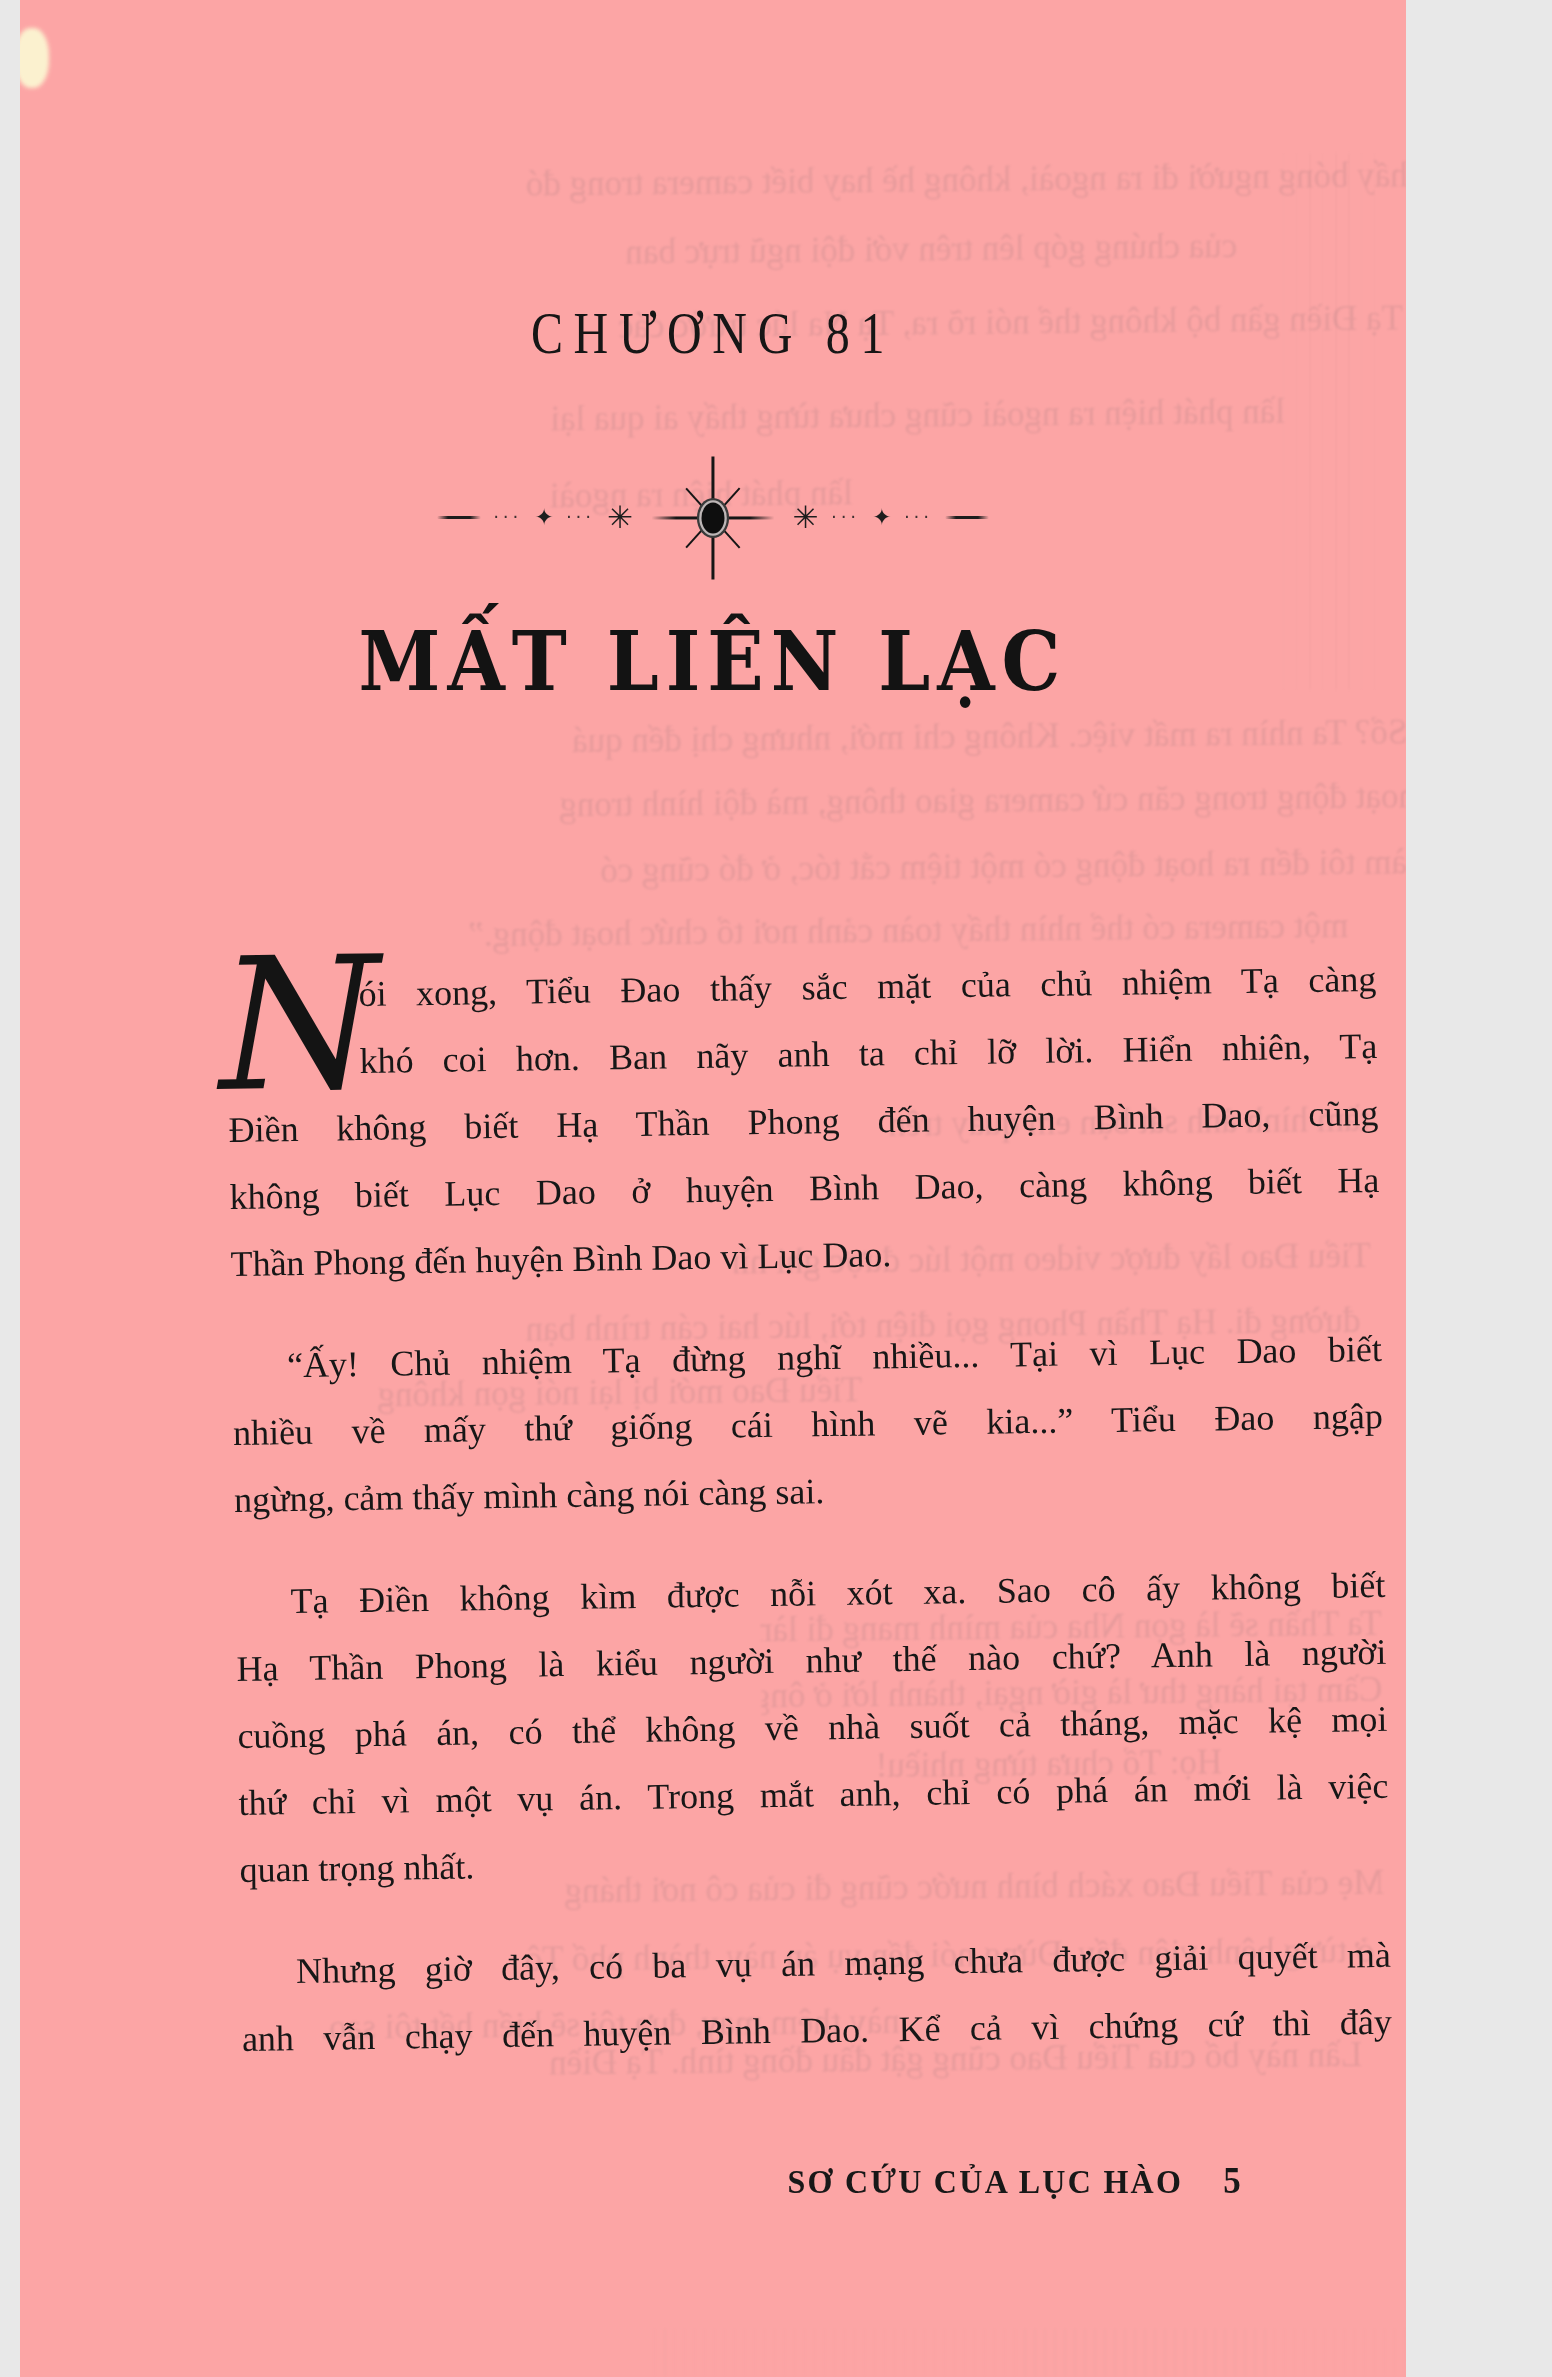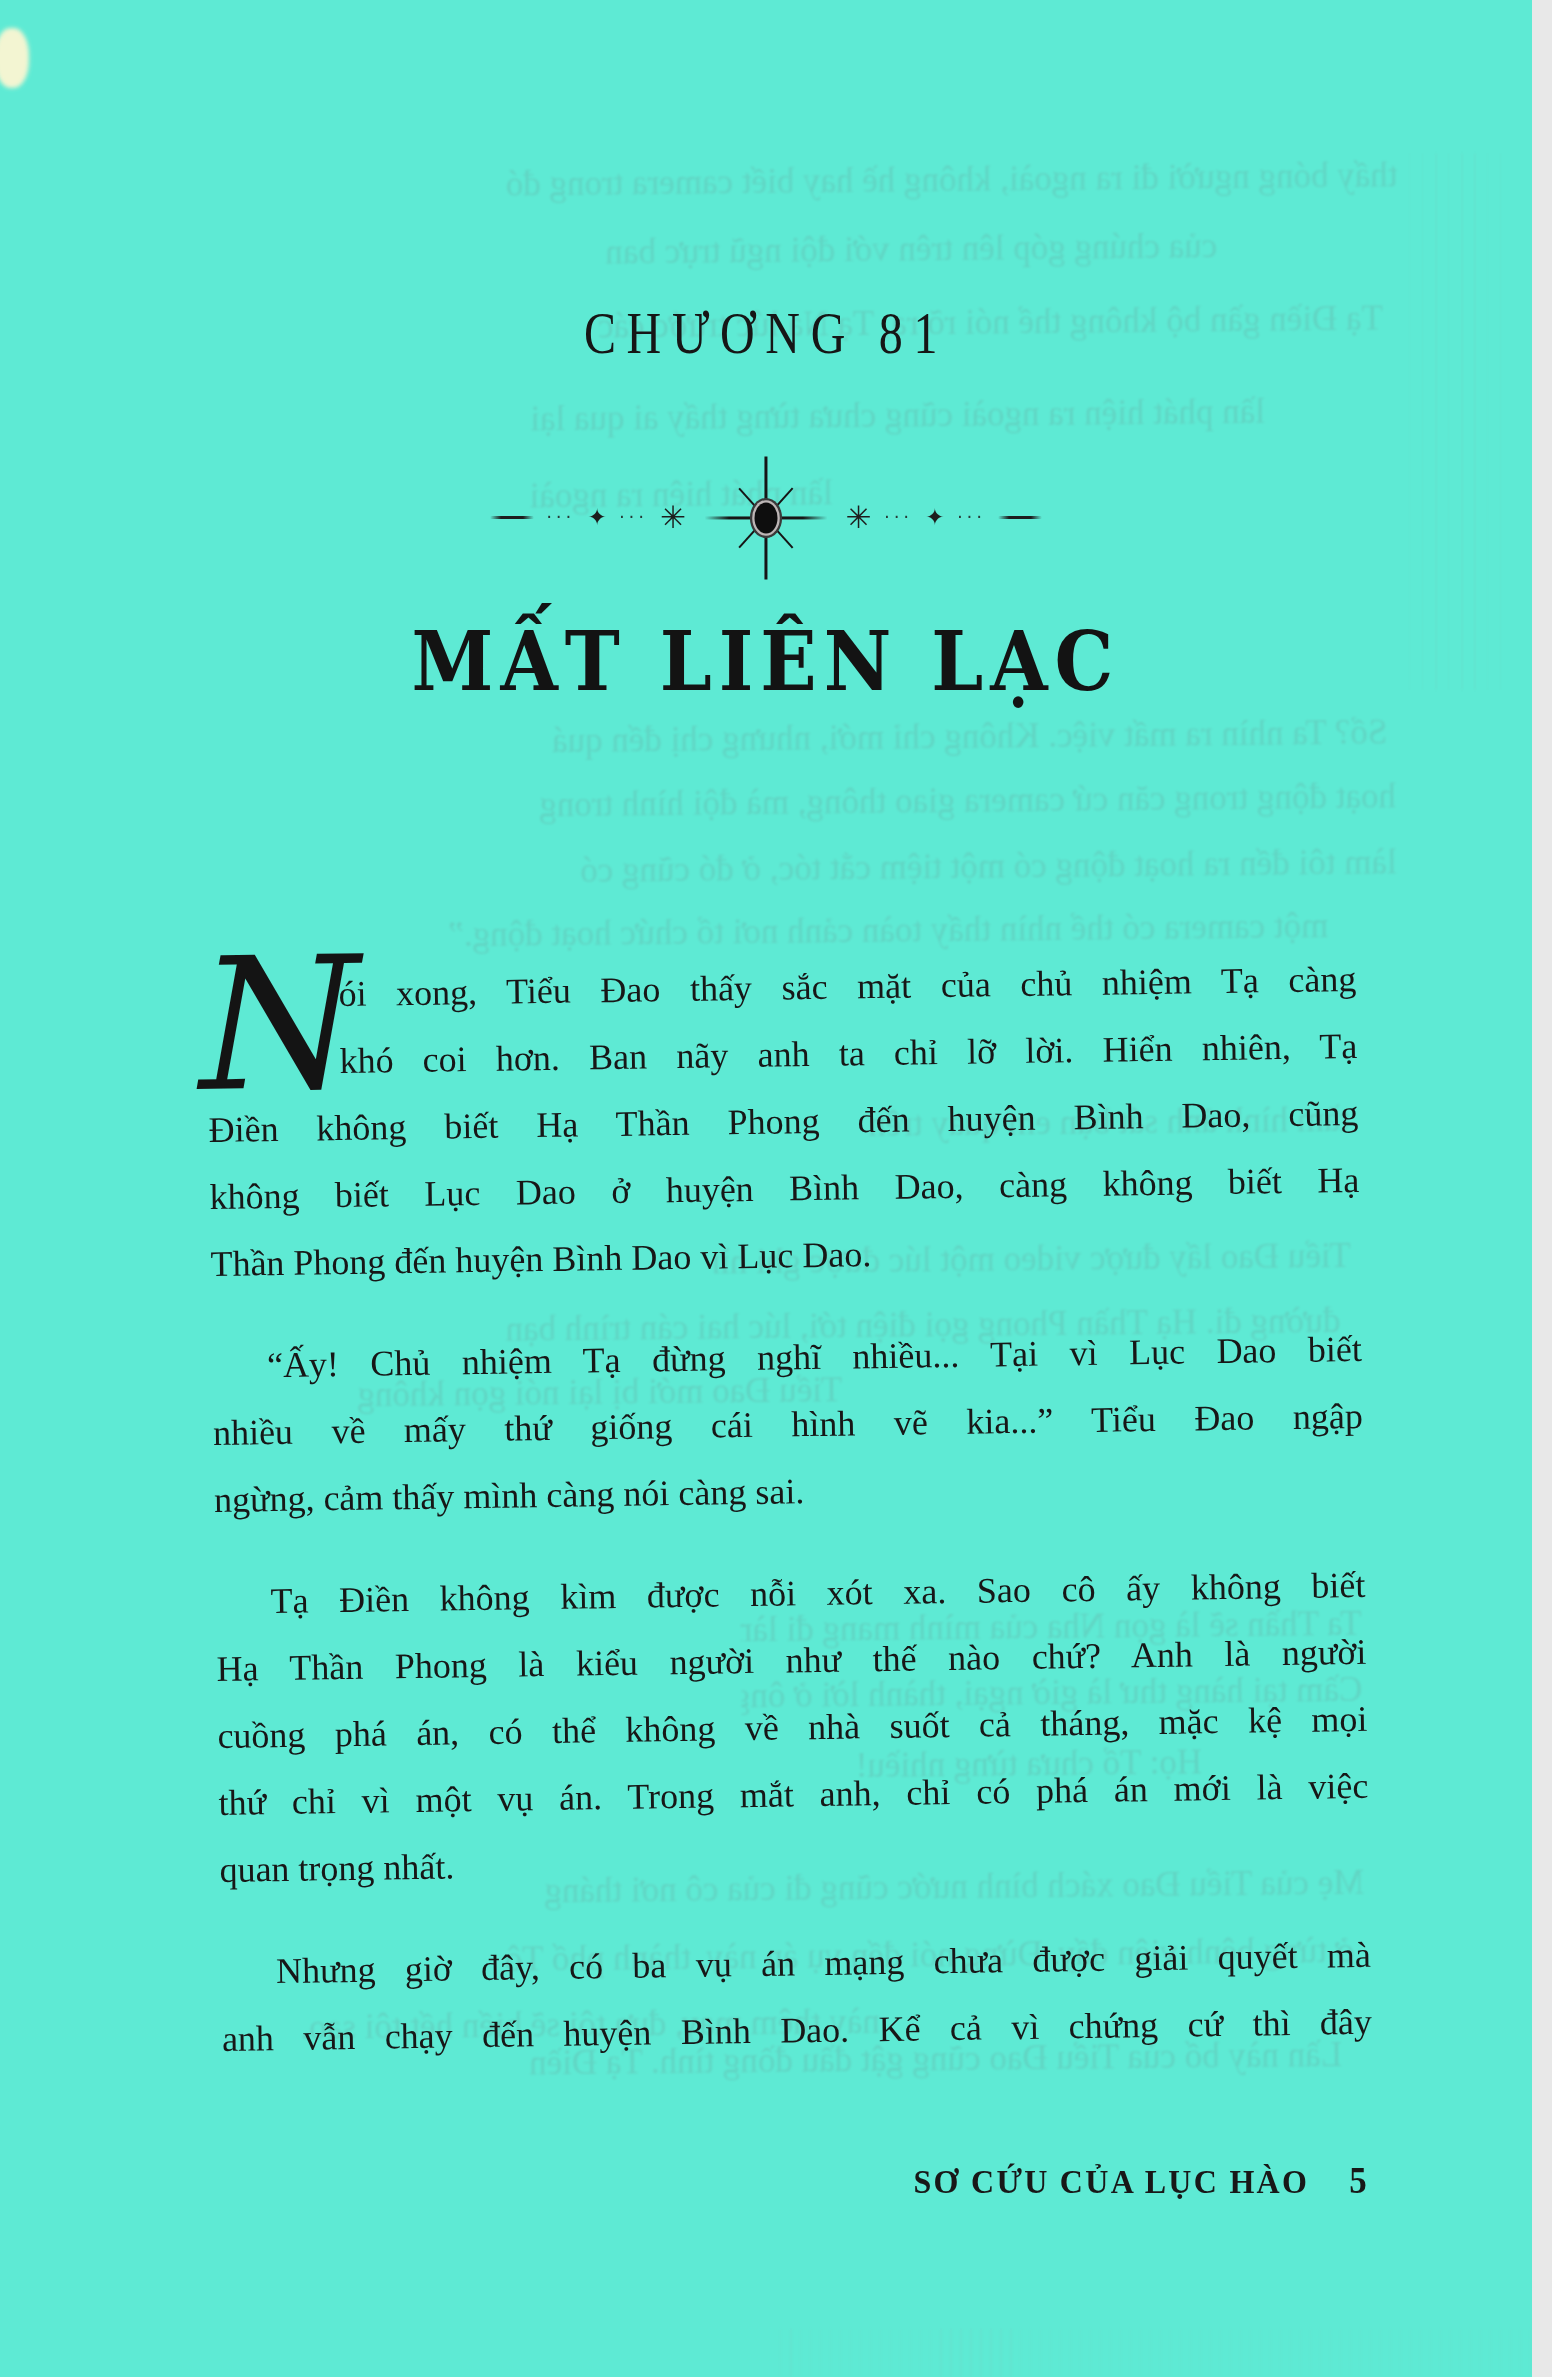--- a/index.html
+++ b/index.html
@@ -1,22 +1,23 @@
 <!DOCTYPE html>
 <html style="font-size:12.3px"><head>
 <meta charset="utf-8">
 <style>
   html,body{margin:0;padding:0;background:#e8e8e8;}
   .page{
     position:relative;
-    width:1532px;height:2377px;
-    background:#5eead4;
+    width:1386px;height:2377px;
+    background:#fca5a5;
     overflow:hidden;
     font-family:"Liberation Serif", serif;
     color:#1b1b1b;
+    margin-left:20px;
   }
   
   .corner-stain{
     position:absolute;left:-4.6px;top:28px;width:34px;height:60px;
     background:#fbf6d2;border-radius:45%;filter:blur(2.3px);opacity:.95;
   }
   .bottom-streaks{
     position:absolute;right:0;bottom:0;height:49px;width:752px;
     background:repeating-linear-gradient(90deg, rgba(190,140,145,.10) 0 1.5px, rgba(0,0,0,0) 1.5px 10px);
     filter:blur(0.8px);opacity:.6;

